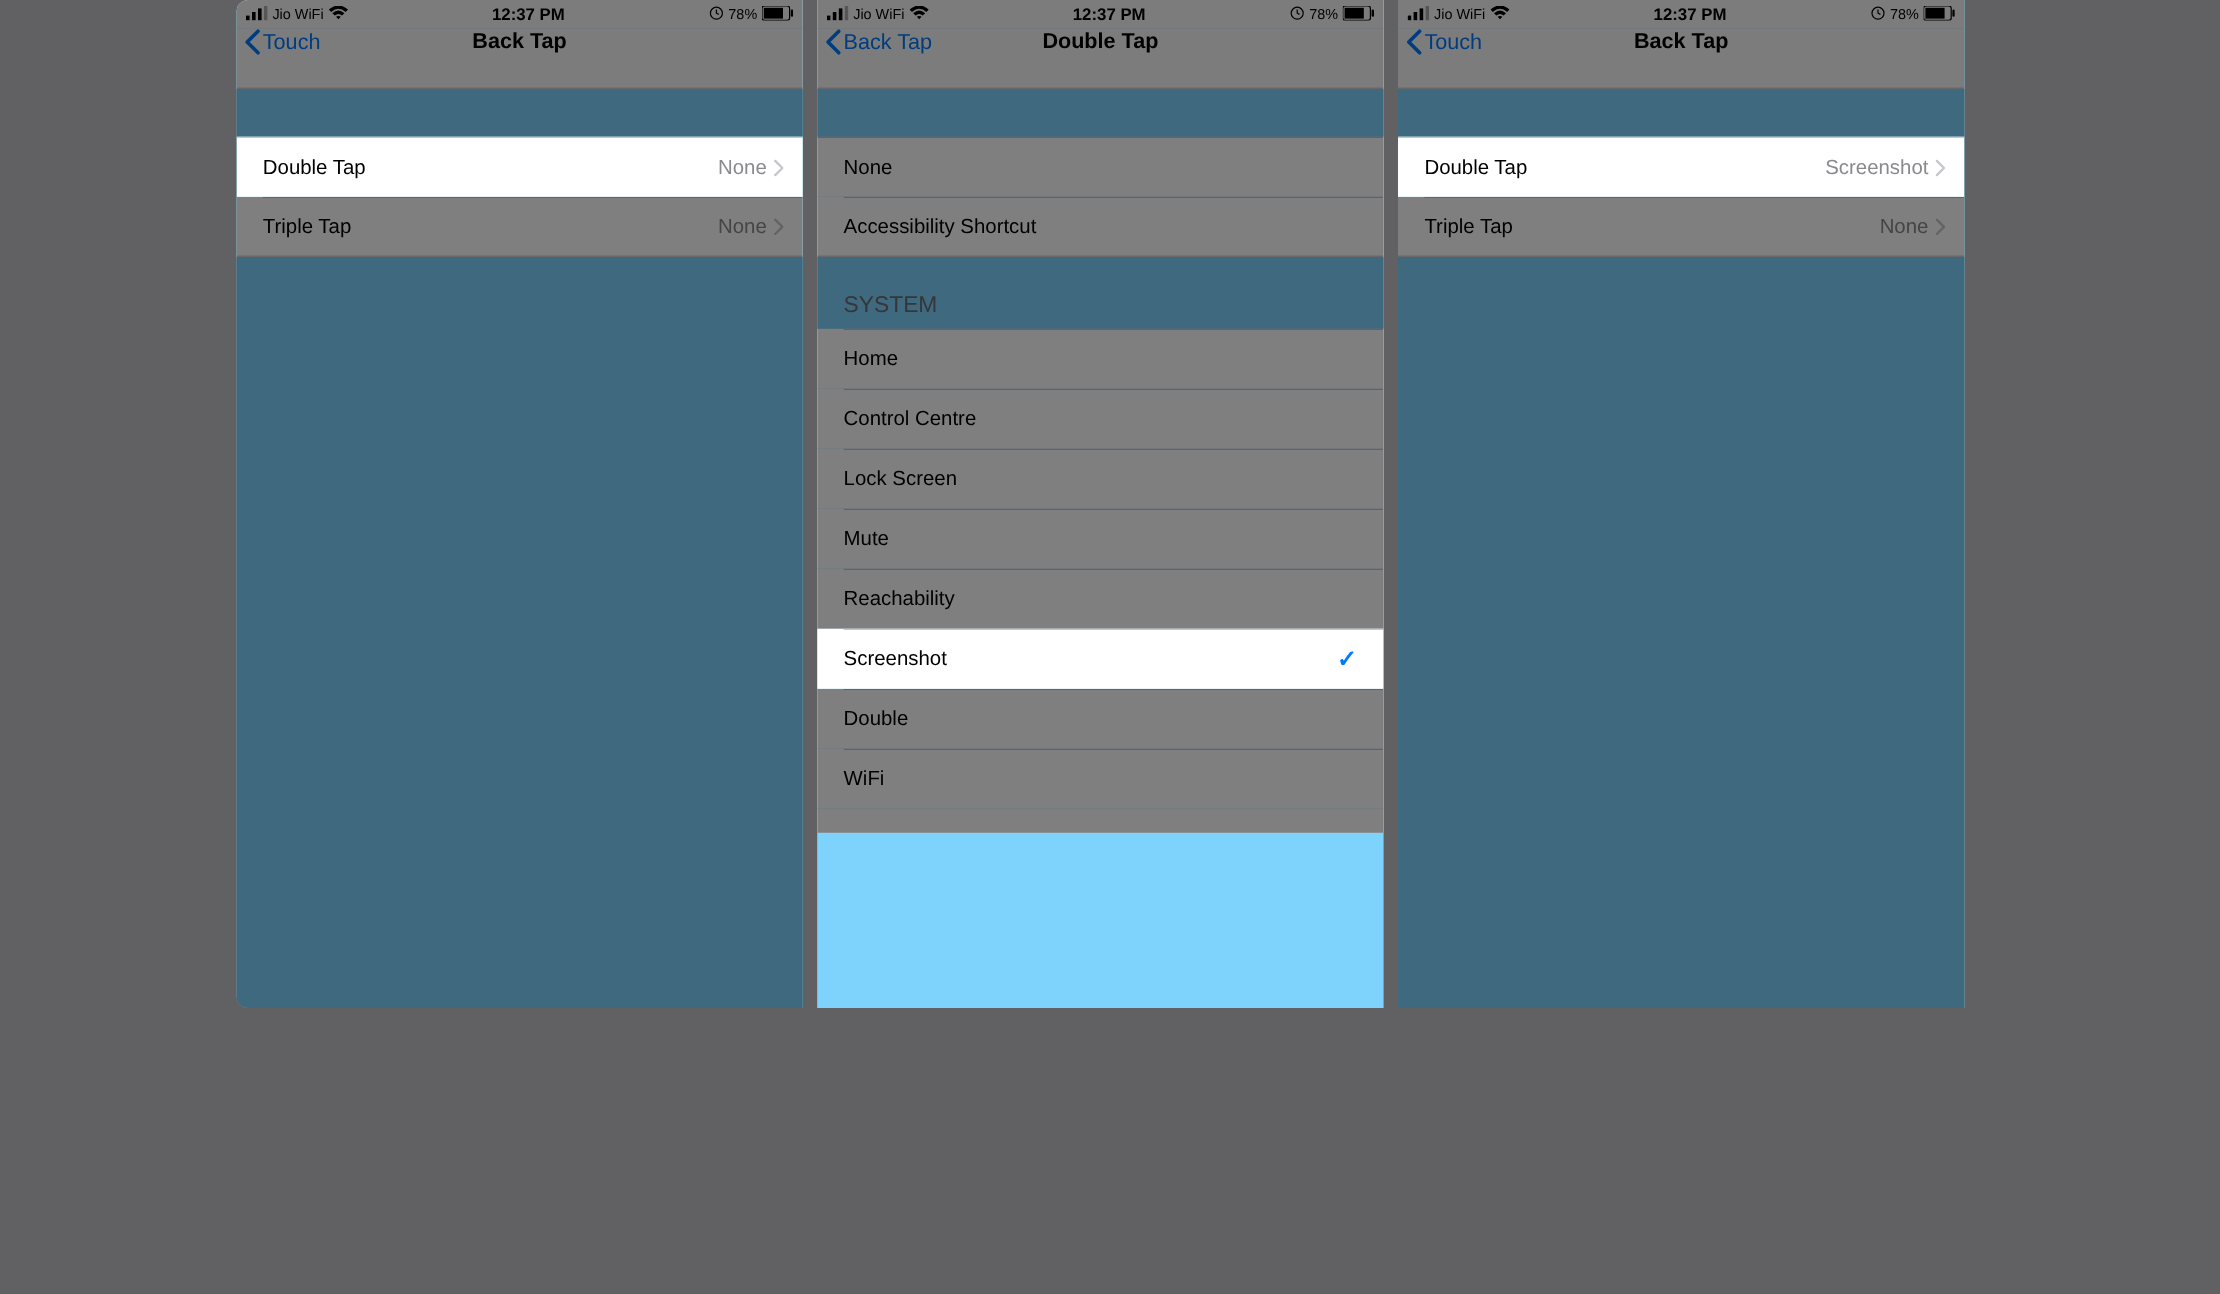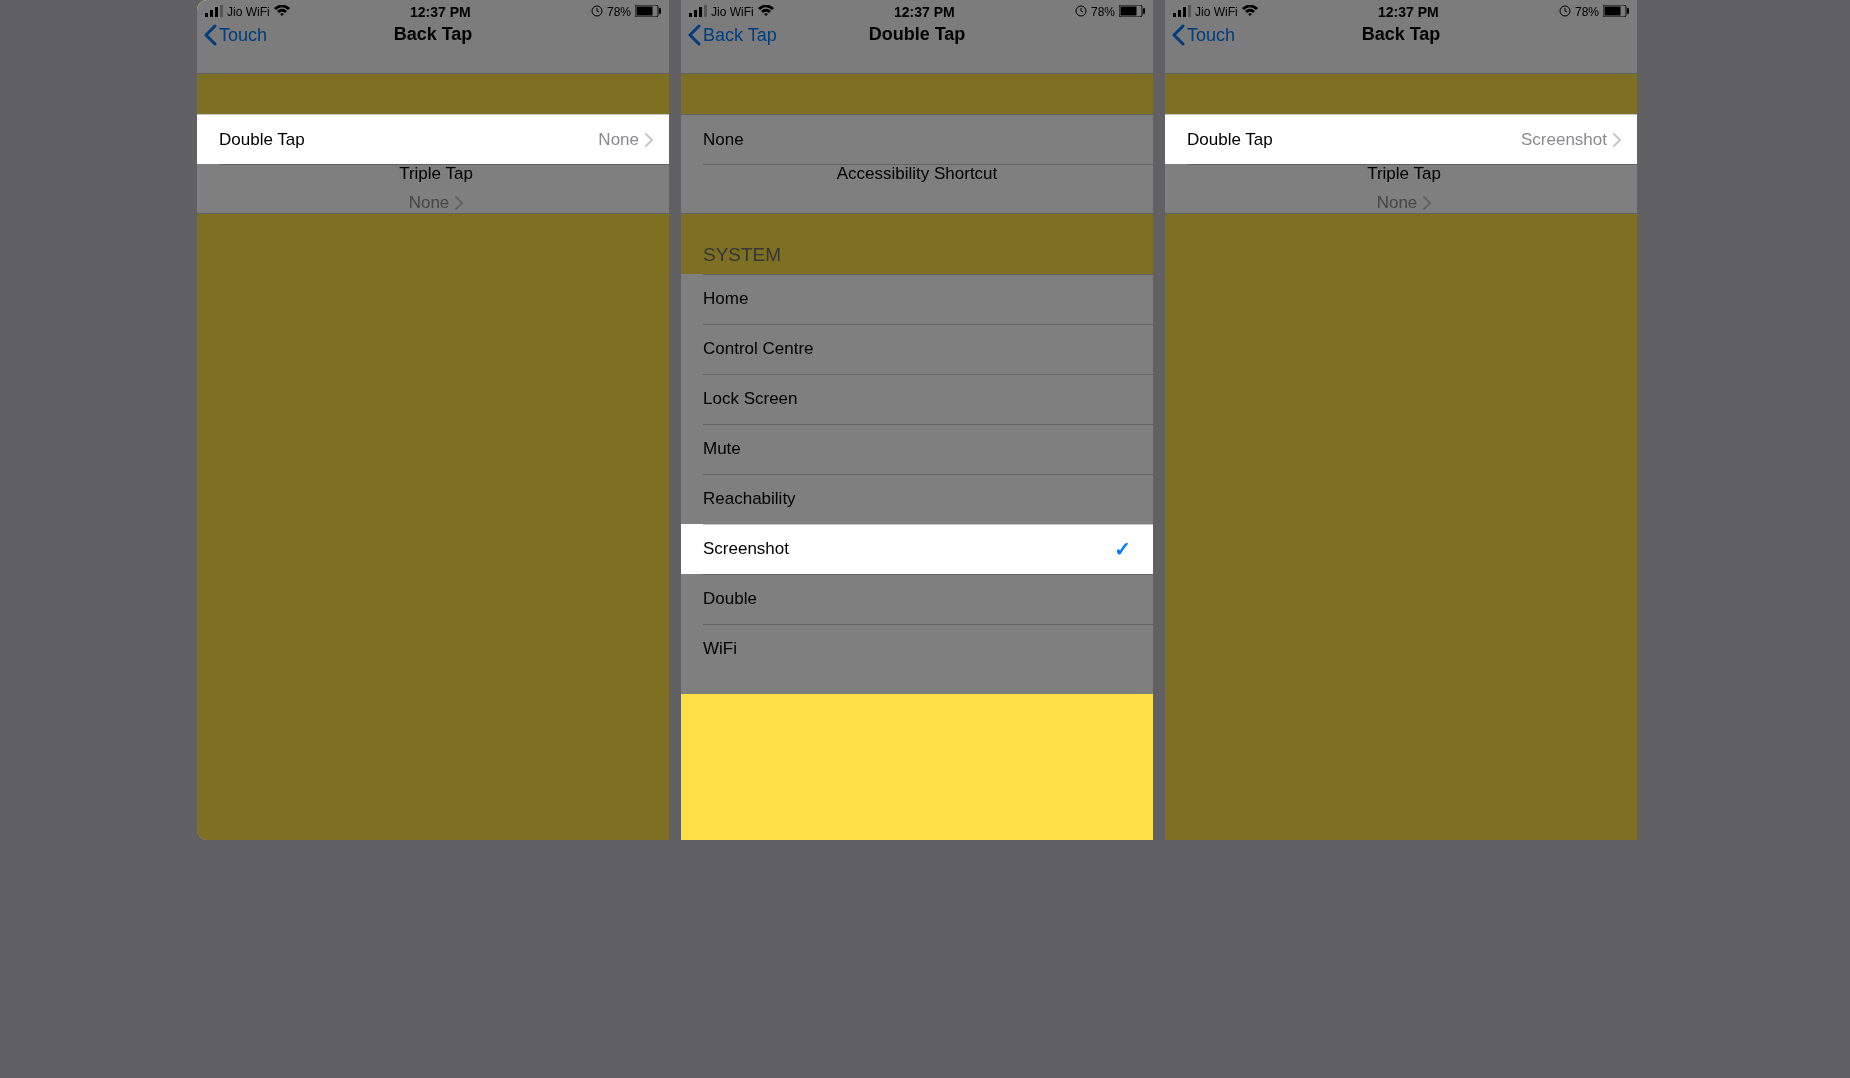--- a/index.html
+++ b/index.html
@@ -17,21 +17,21 @@
     height: 840px;
     display: flex;
     gap: 12px;
     margin-top: 0;
     border-radius: 10px;
     overflow: hidden;
   }
   .phone {
     width: 472px;
     height: 840px;
-    background: #fde047;
+    background: #7dd3fc;
     position: relative;
     overflow: hidden;
   }
   .dim-seg { position: relative; }
   .dim-seg::after {
     content:"";
     position:absolute;
     inset:0;
     background: rgba(0,0,0,0.50);
     pointer-events:none;
@@ -94,21 +94,21 @@
   .row .value { color:#8a8a8e; display:flex; align-items:center; gap:6px; }
   .row .chevron svg { display:block; }
   .row + .row .sep,
   .row .sep {
     position:absolute;
     left:22px; right:0; top:0;
     height:0.5px;
     background:#c6c6c8;
   }
   .group-top-border { border-top:0.5px solid #c6c6c8; }
-  .group-bot-border { border-bottom:0.5px solid #c6c6c8;flex-direction:column; }
+  .group-bot-border { border-bottom:0.5px solid #c6c6c8; }
 
   
   .section-header {
     font-size:19px;
     color:#6d6d72;
     padding: 30px 22px 8px 22px;
     text-transform:uppercase;
   }
   .option-row {
     height:50px;

